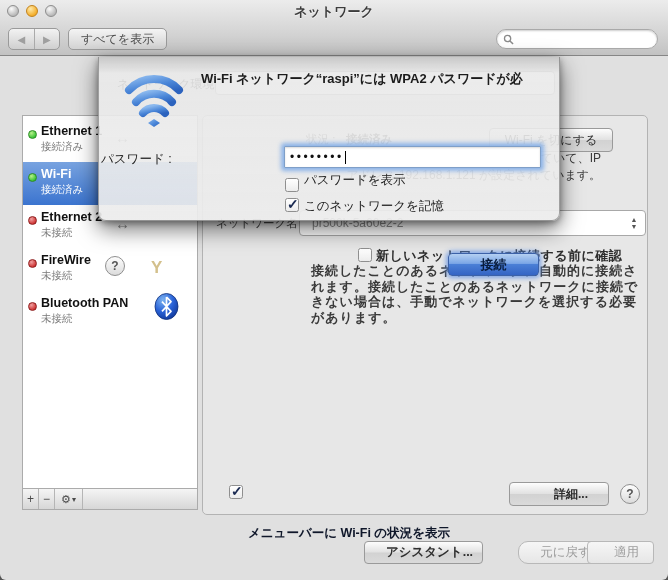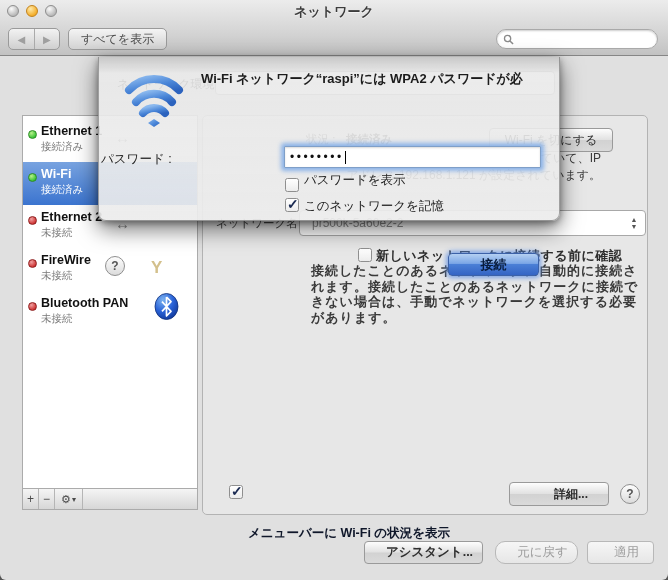--- a/index.html
+++ b/index.html
@@ -98,21 +98,21 @@
                border:1px solid #a8a8a8; border-radius:4px; }
 
   
   .btn-footer { position:absolute; height:23px; border-radius:4px; font-size:12.5px;
                 display:flex; align-items:center; justify-content:center;
                 background:linear-gradient(180deg,#fdfdfd,#e2e2e2 48%,#d2d2d2 52%,#dadada);
                 border:1px solid #9a9a9a; color:#2e2e2e; font-weight:600;padding-left:12px; }
   .btn-assistant { left:364px; top:541px; width:119px; }
   .btn-footer.disabled { color:#9c9c9c; border-color:#b8b8b8;
                 background:linear-gradient(180deg,#f6f6f6,#e6e6e6); font-weight:400; }
-  .btn-revert { left:495px; top:541px; width:83px;border-radius:10px; }
+  .btn-revert { left:518px; top:541px; width:83px;border-radius:10px; }
   .btn-apply  { left:587px; top:541px; width:67px; }
 
   
   .sheet { position:absolute; left:98px; top:57px; width:462px; height:164px;
            background:linear-gradient(180deg, rgba(198,198,198,.93) 0%, rgba(233,233,233,.89) 10%, rgba(236,236,236,.92) 100%);
            border:1px solid rgba(110,110,110,.6); border-top:none; border-radius:0 0 8px 8px;
            box-shadow:0 8px 22px rgba(0,0,0,.55), 0 2px 6px rgba(0,0,0,.35); }
   .wifi-ic { position:absolute; left:22px; top:9px; width:66px; height:62px; }
   .sheet-title { position:absolute; left:102px; top:13px; width:352px; font-size:13px;
                  font-weight:bold; color:#1c1c1c; line-height:17px; }

